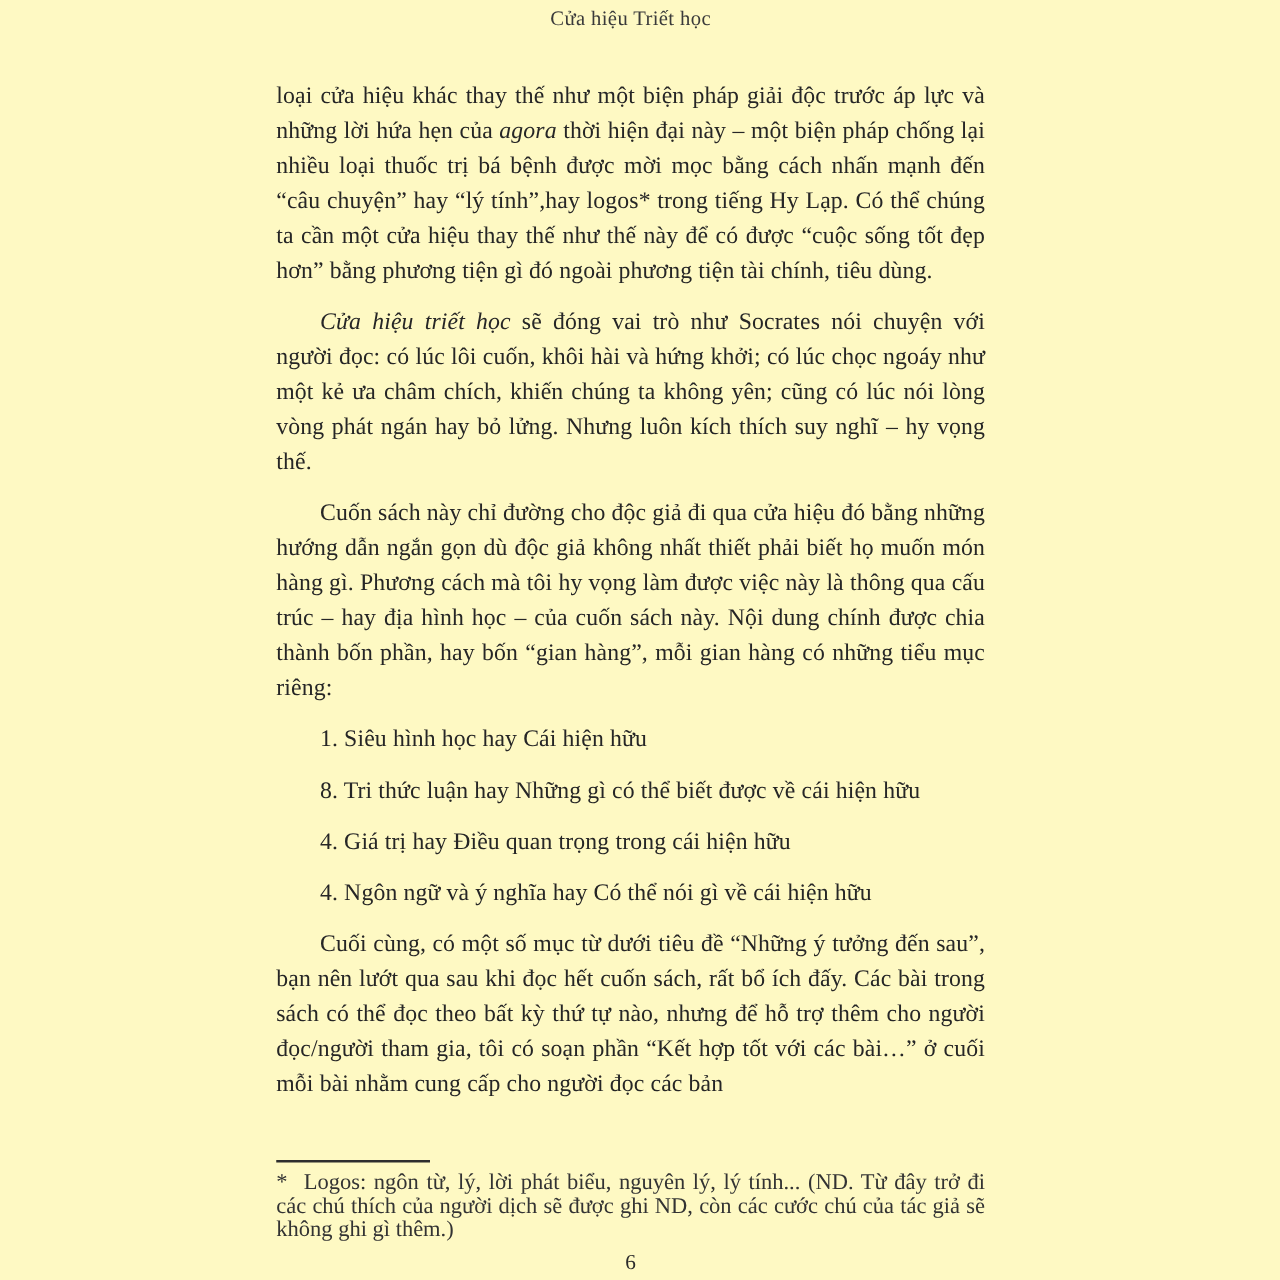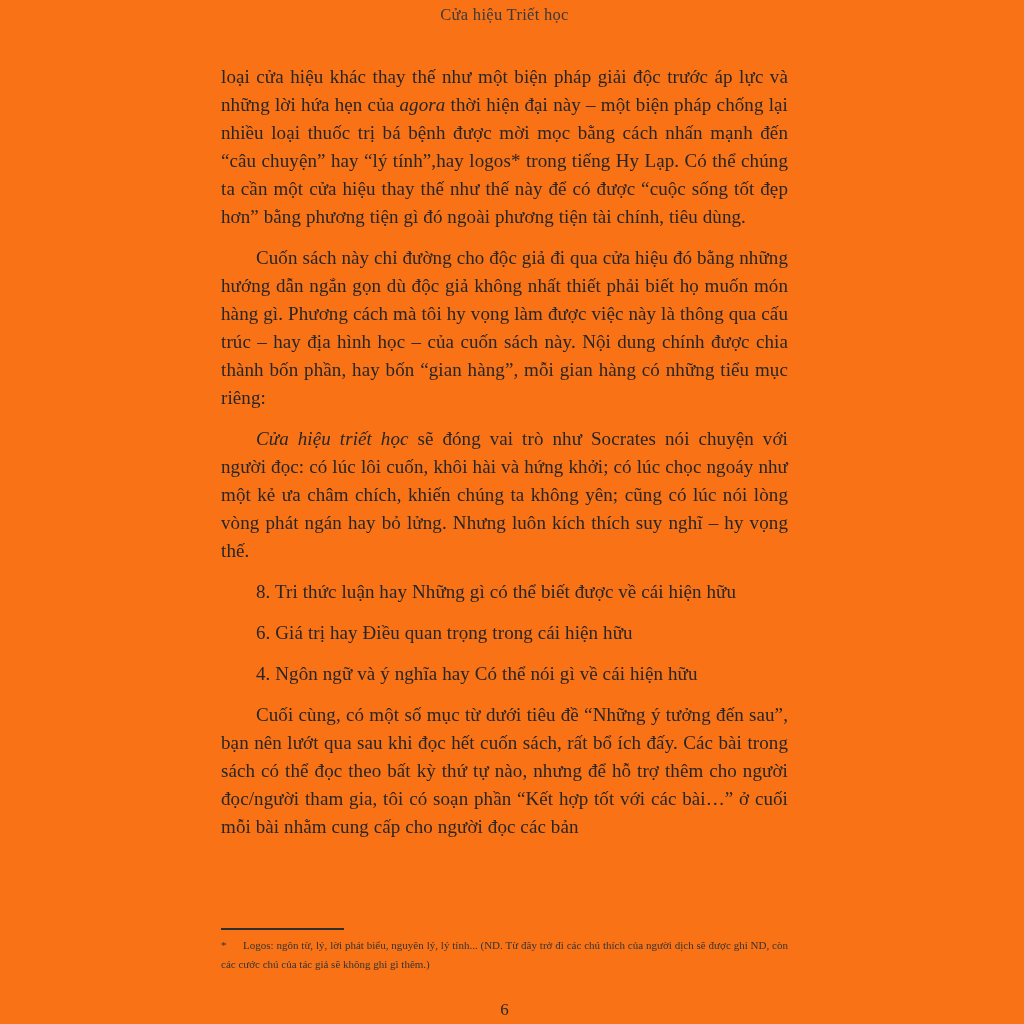--- a/index.html
+++ b/index.html
@@ -1,20 +1,20 @@
 <!DOCTYPE html>
 <html><head>
 <meta charset="utf-8">
 <style>
   html, body { margin: 0; padding: 0; background: #ffffff; }
   .page {
     position: relative;
     width: 1024px;
     height: 1024px;
-    background: #f97316;
+    background: #fef9c3;
     font-family: "Liberation Serif", "DejaVu Serif", serif;
     color: #262626;
     overflow: hidden;
   }
   .running-head {
     position: absolute;
     top: 5px;
     left: 221px;
     width: 567px;
     text-align: center;
@@ -45,21 +45,21 @@
     color: #333333;
   }
   .footnote-rule {
     width: 123px;
     height: 2px;
     background: #2e2e2e;
     margin: 0 0 6px 0;
   }
   .footnote-text {
     margin: 0;
-    font-size: 11px;
+    font-size: 18px;
     line-height: 19px;
     text-align: justify;
   }
   .fn-marker { display: inline-block; width: 22px; }
   .page-number {
     position: absolute;
     top: 1000px;
     left: 221px;
     width: 567px;
     text-align: center;
@@ -71,27 +71,28 @@
 <body>
 
 <div class="page">
 
   <div class="running-head">Cửa hiệu Triết học</div>
 
   <div class="text-block">
 
     <p class="para"><span>loại cửa hiệu khác thay thế như một biện pháp giải độc trước áp lực và những lời hứa hẹn của </span><em>agora</em><span> thời hiện đại này – một biện pháp chống lại nhiều loại thuốc trị bá bệnh được mời mọc bằng cách nhấn mạnh đến “câu chuyện” hay “lý tính”,hay logos* trong tiếng Hy Lạp. Có thể chúng ta cần một cửa hiệu thay thế như thế này để có được “cuộc sống tốt đẹp hơn” bằng phương tiện gì đó ngoài phương tiện tài chính, tiêu dùng.</span></p>
 
+    <p class="para indent"><em>Cửa hiệu triết học</em><span> sẽ đóng vai trò như Socrates nói chuyện với người đọc: có lúc lôi cuốn, khôi hài và hứng khởi; có lúc chọc ngoáy như một kẻ ưa châm chích, khiến chúng ta không yên; cũng có lúc nói lòng vòng phát ngán hay bỏ lửng. Nhưng luôn kích thích suy nghĩ – hy vọng thế.</span></p>
+
     <p class="para indent"><span>Cuốn sách này chỉ đường cho độc giả đi qua cửa hiệu đó bằng những hướng dẫn ngắn gọn dù độc giả không nhất thiết phải biết họ muốn món hàng gì. Phương cách mà tôi hy vọng làm được việc này là thông qua cấu trúc – hay địa hình học – của cuốn sách này. Nội dung chính được chia thành bốn phần, hay bốn “gian hàng”, mỗi gian hàng có những tiểu mục riêng:</span></p>
 
-    <p class="para indent"><em>Cửa hiệu triết học</em><span> sẽ đóng vai trò như Socrates nói chuyện với người đọc: có lúc lôi cuốn, khôi hài và hứng khởi; có lúc chọc ngoáy như một kẻ ưa châm chích, khiến chúng ta không yên; cũng có lúc nói lòng vòng phát ngán hay bỏ lửng. Nhưng luôn kích thích suy nghĩ – hy vọng thế.</span></p>
-
     <div class="list">
+      <div class="list-item">1. Siêu hình học hay Cái hiện hữu</div>
       <div class="list-item">8. Tri thức luận hay Những gì có thể biết được về cái hiện hữu</div>
-      <div class="list-item">6. Giá trị hay Điều quan trọng trong cái hiện hữu</div>
+      <div class="list-item">4. Giá trị hay Điều quan trọng trong cái hiện hữu</div>
       <div class="list-item">4. Ngôn ngữ và ý nghĩa hay Có thể nói gì về cái hiện hữu</div>
     </div>
 
     <p class="para indent"><span>Cuối cùng, có một số mục từ dưới tiêu đề “Những ý tưởng đến sau”, bạn nên lướt qua sau khi đọc hết cuốn sách, rất bổ ích đấy. Các bài trong sách có thể đọc theo bất kỳ thứ tự nào, nhưng để hỗ trợ thêm cho người đọc/người tham gia, tôi có soạn phần “Kết hợp tốt với các bài…” ở cuối mỗi bài nhằm cung cấp cho người đọc các bản</span></p>
 
   </div>
 
   <div class="footnote">
     <div class="footnote-rule"></div>
     <p class="footnote-text"><span class="fn-marker">*</span><span>Logos: ngôn từ, lý, lời phát biểu, nguyên lý, lý tính... (ND. Từ đây trở đi các chú thích của người dịch sẽ được ghi ND, còn các cước chú của tác giả sẽ không ghi gì thêm.)</span></p>

